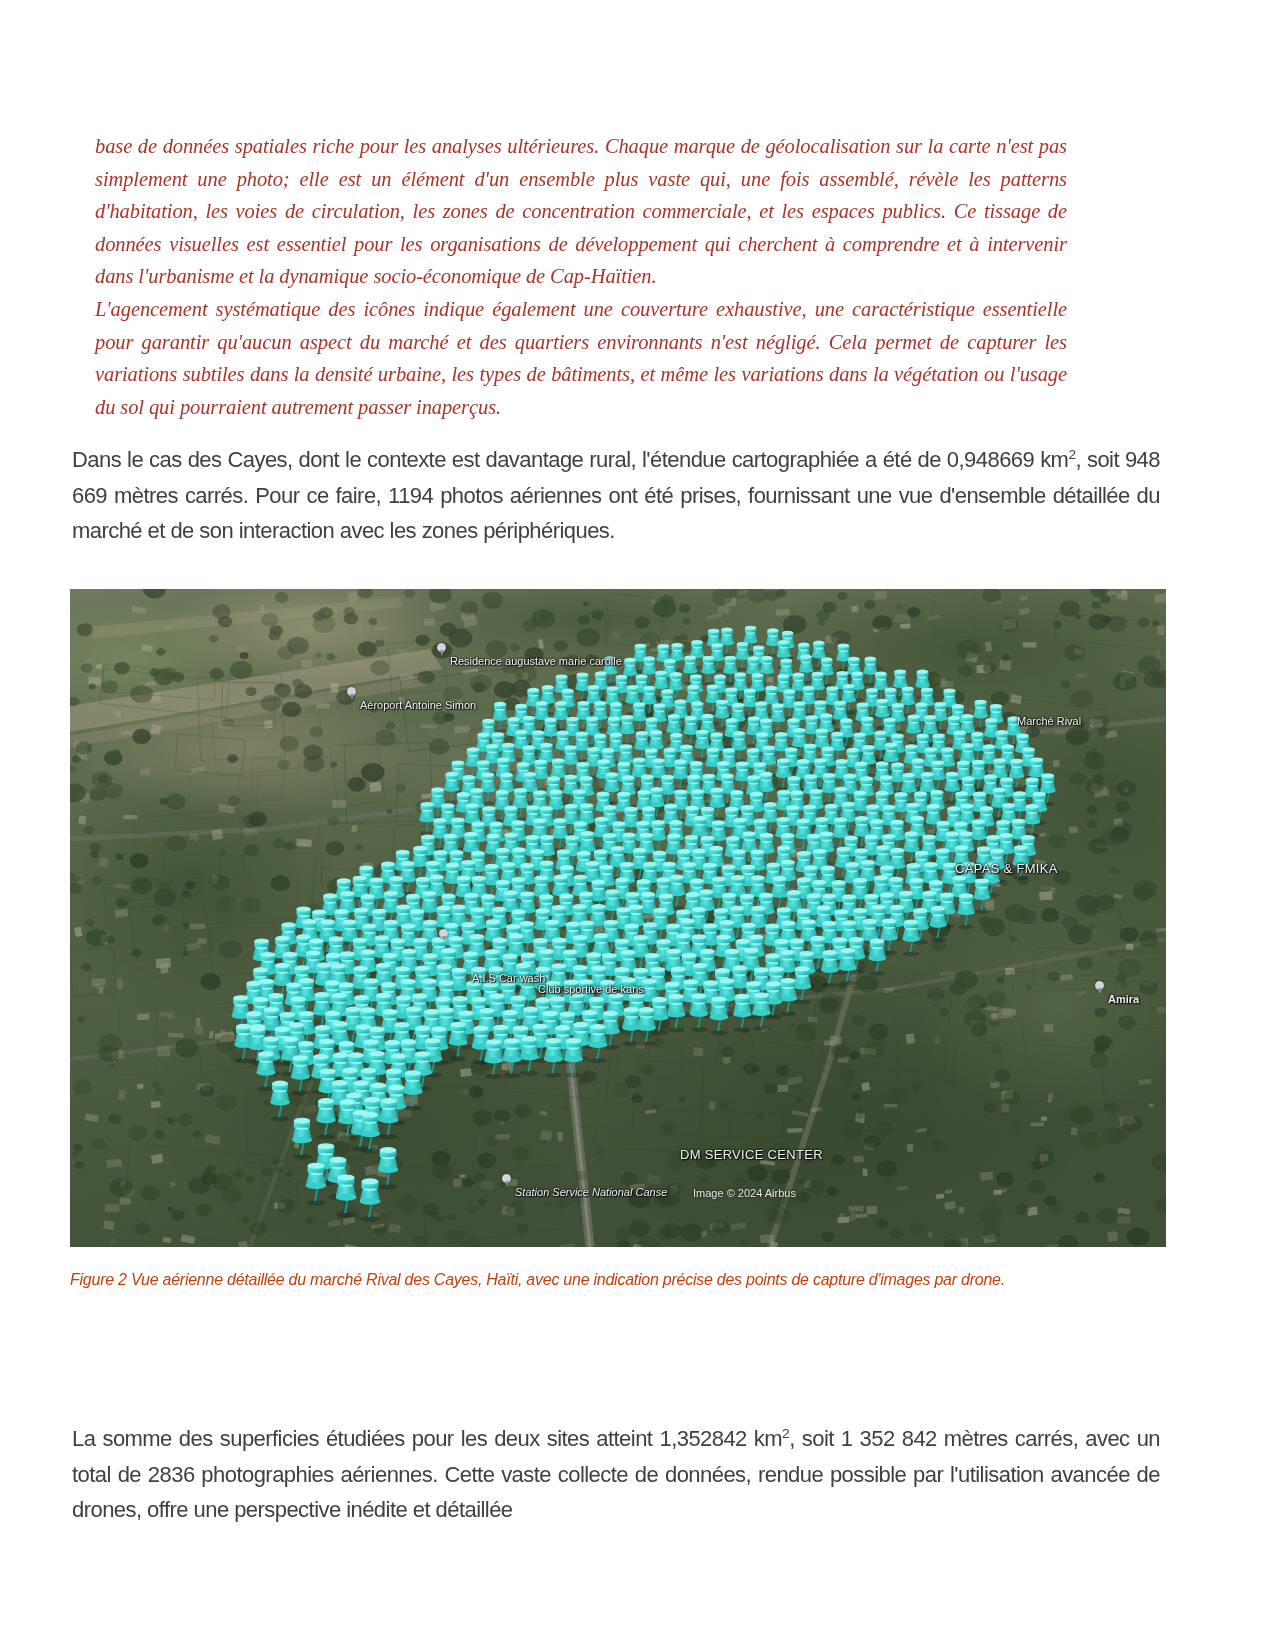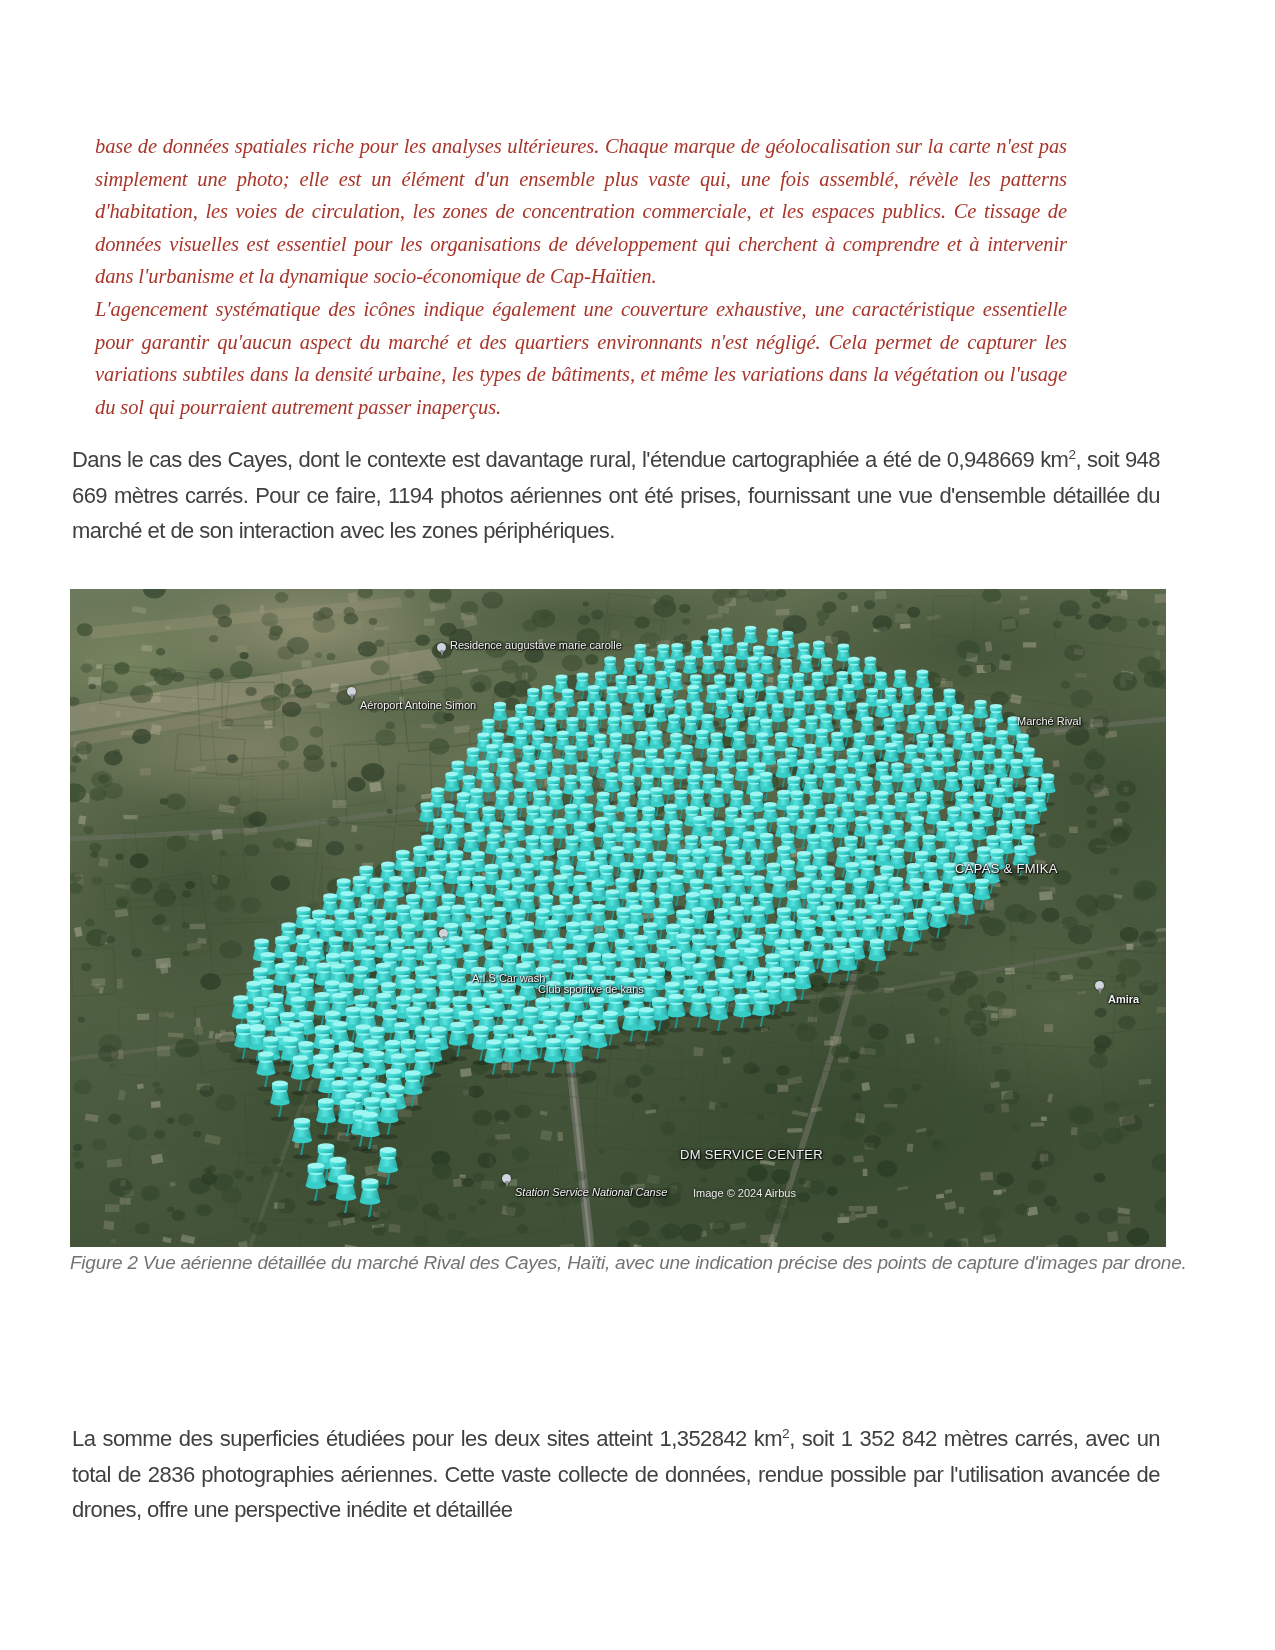--- a/index.html
+++ b/index.html
@@ -89,26 +89,26 @@
     background: #42503a;
   }
   .map-canvas {
     position: absolute;
     inset: 0;
     width: 100%;
     height: 100%;
   }
   .figure-caption {
     margin: 0;
-    padding-top: 4px;
+    padding-top: 21px;
     font-family: "Liberation Sans", sans-serif;
     font-style: italic;
-    font-size: 19px;
+    font-size: 16px;
     line-height: 24px;
-    color: #737373;
+    color: #c2410c;
     letter-spacing: -0.25px;
     white-space: nowrap;
   }
 
   
   .map-label {
     position: absolute;
     font-family: "Liberation Sans", sans-serif;
     font-size: 11px;
     color: #f2f2f2;
@@ -2223,21 +2223,21 @@
             <use href="#pin" transform="translate(318.0,596.0) scale(1.273)"></use>
             <use href="#pin" transform="translate(268.0,606.0) scale(1.280)"></use>
             <use href="#pin" transform="translate(246.0,612.0) scale(1.285)"></use>
             <use href="#pin" transform="translate(276.0,624.0) scale(1.294)"></use>
             <use href="#pin" transform="translate(300.0,628.0) scale(1.297)"></use>
           </g>
       </svg>
 
       <div id="map-labels">
           <div class="poi-dot" style="left: 367px; top: 54px;"></div>
-          <div class="map-label" style="left: 380px; top: 50px; text-align: center;">Residence augustave marie carolle</div>
+          <div class="map-label" style="left: 380px; top: 66px; text-align: center;">Residence augustave marie carolle</div>
           <div class="poi-dot" style="left: 277px; top: 98px;"></div>
           <div class="map-label" style="left: 290px; top: 110px;">Aéroport Antoine Simon</div>
           <div class="map-label" style="left: 947px; top: 126px;">Marché Rival</div>
           <div class="map-label big" style="left: 885px; top: 272px;">CAPAS &amp; FMIKA</div>
           <div class="poi-dot" style="left: 369px; top: 340px;"></div>
           <div class="map-label" style="left: 402px; top: 352px; margin-top: 31px;">A.I.S Car wash</div>
           <div class="map-label" style="left: 468px; top: 394px;">Club sportive de kans</div>
           <div class="poi-dot" style="left: 1025px; top: 392px;"></div>
           <div class="map-label" style="left: 1038px; top: 404px; font-weight: bold;">Amira</div>
           <div class="map-label big" style="left: 610px; top: 558px;">DM SERVICE CENTER</div>

